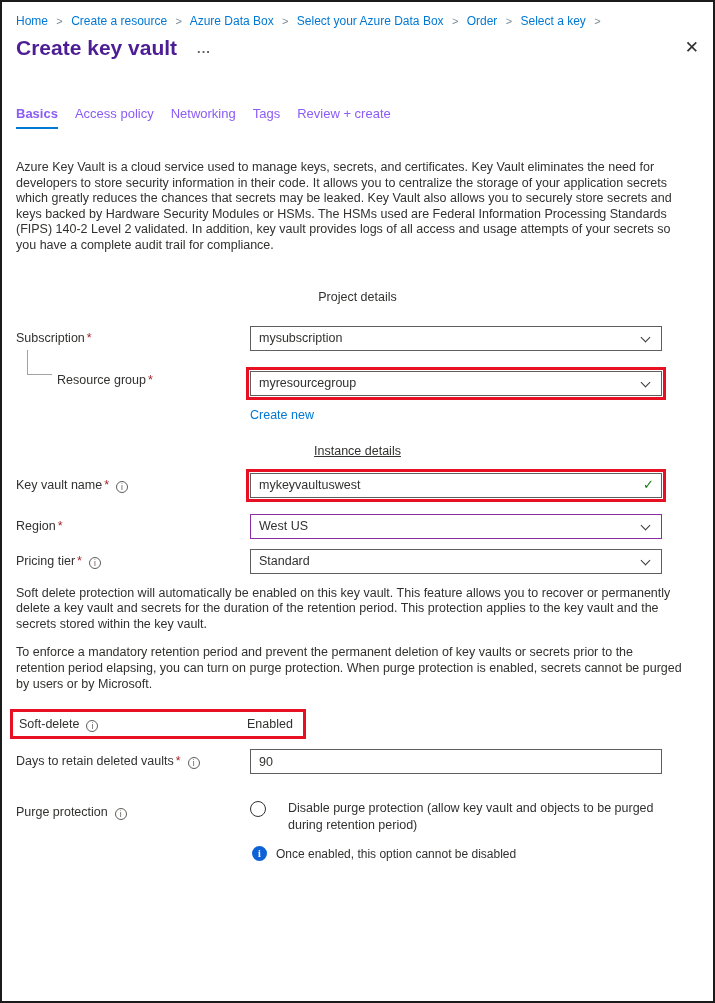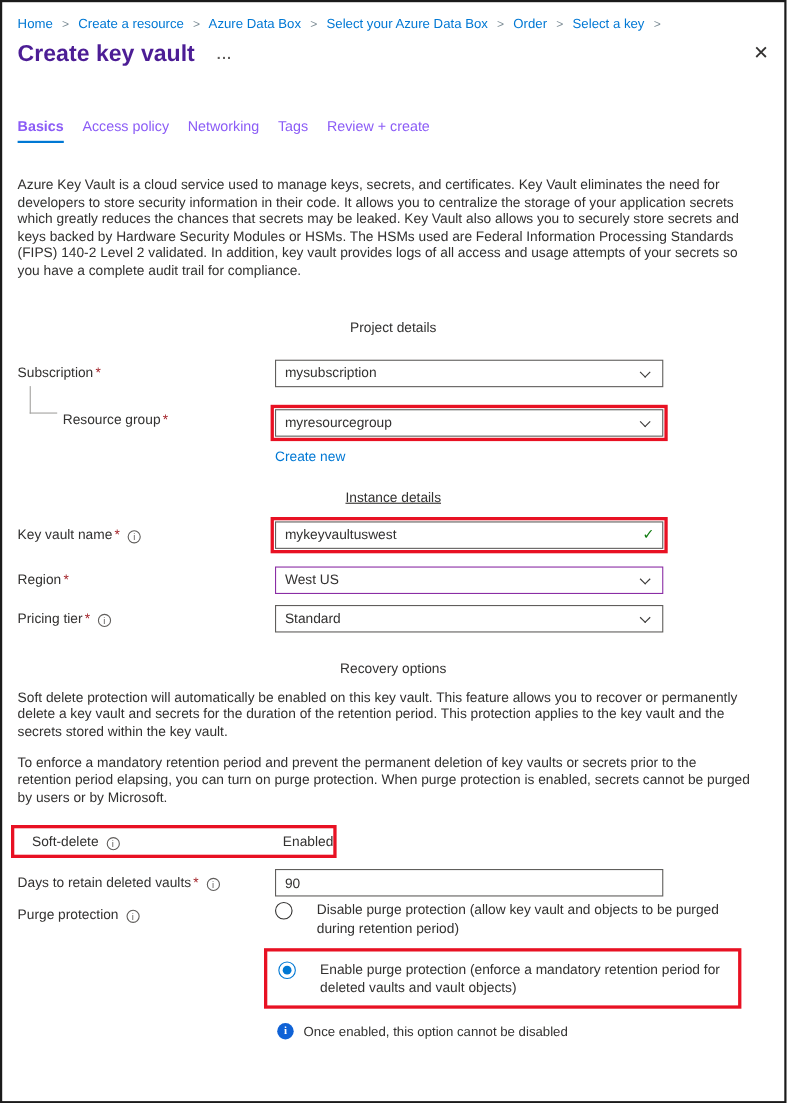--- a/index.html
+++ b/index.html
@@ -31,21 +31,21 @@
   .tab.active { font-weight:700; border-bottom-color:var(--accent,#0078d4); }
 
   
   .para { font-size:12.5px; line-height:15.6px; color:#323130; width:666px; }
   .intro { margin-top:31px; }
   .section-h { font-size:12.5px; color:#323130;text-align:center; }
 
   
   .form-row { display:flex; align-items:flex-start; width:658px; }
   .label-col { flex:none; width:234px; padding-top:5px; font-size:12.5px; line-height:15px; }
-  .control-col { flex:none; width:353px; position:relative; }
+  .control-col { flex:none; width:412px; position:relative; }
   .req { color:#a4262c; margin-left:2px; }
   .info-i {
     display:inline-block; width:12px; height:12px; border:1px solid #605e5c; border-radius:50%;
     font-size:8.5px; line-height:10px; text-align:center; color:#605e5c; margin-left:7px;
     vertical-align:-1px; cursor:default;
   }
 
   .select, .textbox {
     position:relative; height:25px; width:100%;
     border:1px solid #605e5c; background:#fff;
@@ -76,21 +76,21 @@
     position:absolute; left:11px; top:-13px; width:25px; height:25px;
     border-left:1px solid #a3a2a0; border-bottom:1px solid #a3a2a0;
   }
   .rg-text { margin-left:41px; display:inline-block; padding-top:5px; }
 
   
   .softdel-box {
     display:flex; align-items:center;
     border:3px solid var(--highlight,#e81123);
     margin-left:-6px; margin-top:17px;
-    width:296px; height:30px; padding-left:6px;justify-content:flex-end;
+    width:296px; height:30px; padding-left:6px;
   }
   .softdel-label { flex:none; width:228px; font-size:12.5px; }
   .softdel-value { font-size:12.5px; }
 
   
   .radio-group { width:424px; }
   .radio-opt { display:flex; gap:22px; cursor:pointer; }
   .radio-circle {
     flex:none; width:16px; height:16px; border-radius:50%;
     border:1px solid #323130; margin-top:1px; position:relative; background:#fff;
@@ -216,55 +216,48 @@
       <span>Pricing tier</span><span class="req">*</span><span class="info-i">i</span>
     </div>
     <div class="control-col">
       <div class="select">
         <span>Standard</span>
         <span class="chev"></span>
       </div>
     </div>
   </div>
 
-  <div class="section-h" style="margin-top:26px;">Recovery options</div>
   <div class="para" style="margin-top:12px;">Soft delete protection will automatically be enabled on this key vault. This feature allows you to recover or permanently delete a key vault and secrets for the duration of the retention period. This protection applies to the key vault and the secrets stored within the key vault.</div>
   <div class="para" style="margin-top:13px;">To enforce a mandatory retention period and prevent the permanent deletion of key vaults or secrets prior to the retention period elapsing, you can turn on purge protection. When purge protection is enabled, secrets cannot be purged by users or by Microsoft.</div>
 
   <div class="softdel-box">
     <div class="softdel-label">
       <span>Soft-delete</span><span class="info-i">i</span>
     </div>
     <div class="softdel-value">Enabled</div>
   </div>
 
   <div class="form-row" style="margin-top:10px;">
     <div class="label-col">
       <span>Days to retain deleted vaults</span><span class="req">*</span><span class="info-i">i</span>
     </div>
     <div class="control-col">
       <input class="text-input" type="text" value="90" style="">
     </div>
   </div>
 
-  <div class="form-row" style="margin-top:4px;">
+  <div class="form-row" style="margin-top:26px;">
     <div class="label-col">
       <span>Purge protection</span><span class="info-i">i</span>
     </div>
     <div class="control-col radio-group">
       <div class="radio-opt">
         <span class="radio-circle"></span>
         <span class="radio-label">Disable purge protection (allow key vault and objects to be purged during retention period)</span>
       </div>
-      <div class="radio-red">
-        <div class="radio-opt">
-          <span class="radio-circle sel"></span>
-          <span class="radio-label">Enable purge protection (enforce a mandatory retention period for deleted vaults and vault objects)</span>
-        </div>
-      </div>
     </div>
   </div>
 
   <div class="note">
     <span class="info-filled">i</span>
     <span class="note-text">Once enabled, this option cannot be disabled</span>
   </div>
 
 </div>
 

